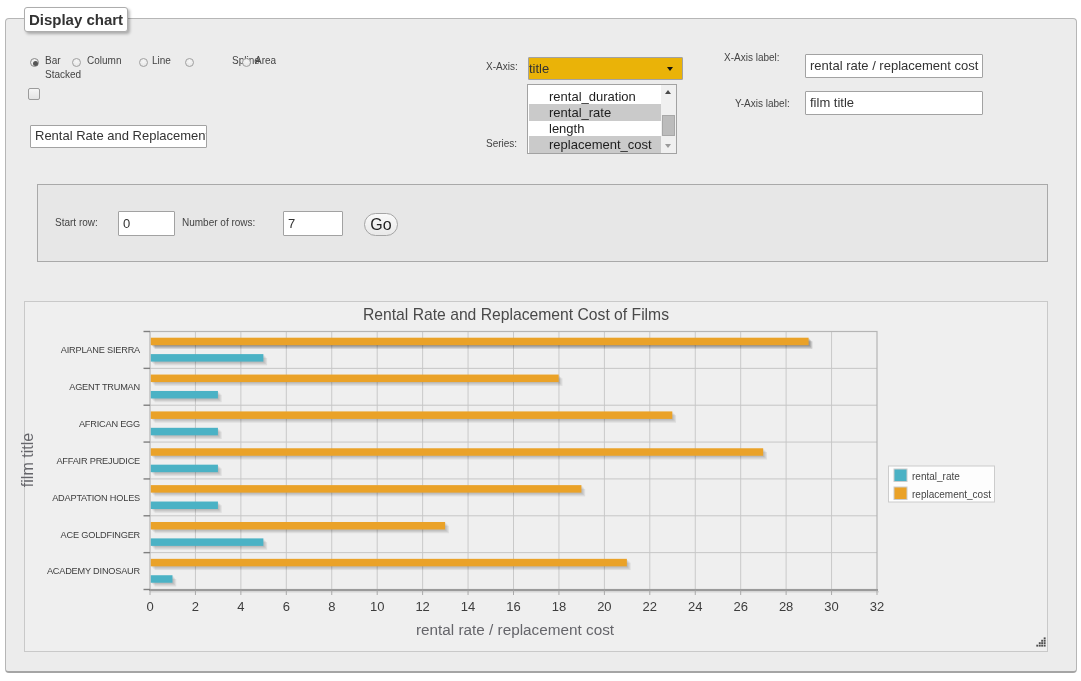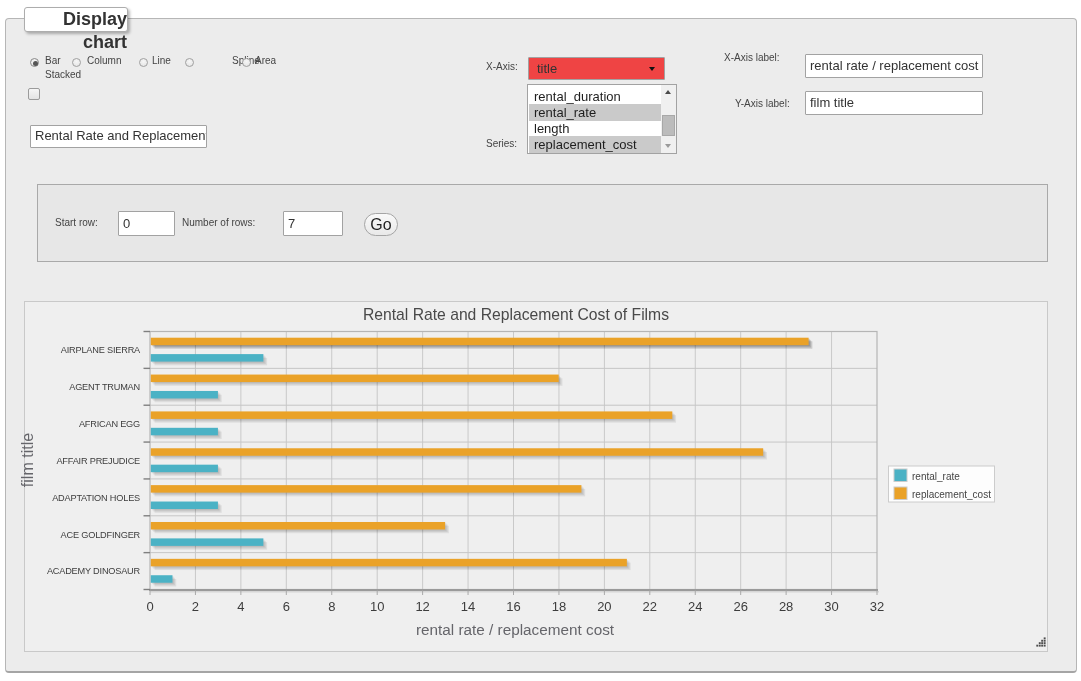--- a/index.html
+++ b/index.html
@@ -4,42 +4,42 @@
 <style>
   * { margin:0; padding:0; box-sizing:border-box; }
   html,body { width:1081px; height:681px; background:#ffffff;
     font-family:"Liberation Sans", sans-serif; overflow:hidden; }
   .abs { position:absolute; }
   #fieldset { left:5px; top:18px; width:1072px; height:655px;
     background:#ececec; border:1px solid #b6b6b6; border-bottom:2px solid #a5a5a5;
     border-radius:4px; }
   #legendbox { left:24px; top:7px; width:104px; height:25px; background:#ffffff;
     border:1px solid #adadad; border-radius:3px; box-shadow:2px 2px 3px rgba(0,0,0,0.28);
-    font-size:18px; font-weight:bold; color:#333; line-height:23px; text-align:right; }
+    font-size:15px; font-weight:bold; color:#333; line-height:23px; text-align:center; }
   .lbl { font-size:10px; color:#444444; white-space:nowrap; }
   .radio { width:9px; height:9px; border-radius:50%; border:1px solid #a0a0a0;
     background:#ebebeb; background:radial-gradient(circle at 50% 35%, #f6f6f6, #e2e2e2); }
   .radio.checked { border-color:#8a8a8a; }
   .radio.checked::after { content:""; position:absolute; left:2px; top:2px;
     width:5px; height:5px; border-radius:50%; background:#555555; }
   .checkbox { width:12px; height:12px; border-radius:2px; border:1px solid #9b9b9b;
     background:linear-gradient(#f6f6f6, #e4e4e4); }
   .tinput { background:#ffffff; border:1px solid #a2a2a2; border-radius:1px;
     font-size:13px; color:#333; line-height:20px; padding-left:4px;
     overflow:hidden; white-space:nowrap; }
-  #selectbox { left:528px; top:57px; width:137px; height:23px; background:#ef4444;
+  #selectbox { left:528px; top:57px; width:155px; height:23px; background:#eab308;
     border:1px solid #a2a2a2; border-radius:1px; font-size:13px; color:#333;
-    line-height:21px; padding-left:8px; }
+    line-height:21px; }
   #selectbox .arrow { position:absolute; right:9px; top:9px; width:0; height:0;
     border-left:3.5px solid transparent; border-right:3.5px solid transparent;
     border-top:4.5px solid #111; }
   #serieslist { left:527px; top:84px; width:150px; height:70px; background:#ffffff;
     border:1px solid #a2a2a2; overflow:hidden; }
   #serieslist .item { position:absolute; left:1px; width:132px; height:17px;
-    font-size:13px; color:#1e1e1e; line-height:17px; padding-left:5px; white-space:nowrap; }
+    font-size:13px; color:#1e1e1e; line-height:17px; padding-left:20px; white-space:nowrap; }
   #serieslist .sel { background:#cacaca; }
   #sb { position:absolute; right:0; top:0; width:15px; height:68px; background:#f0f0f0; }
   #sb .btn { position:absolute; left:0; width:15px; height:15px; background:#f0f0f0; }
   #sb .thumb { position:absolute; left:1px; top:30px; width:13px; height:21px;
     background:#bcbcbc; border:1px solid #a8a8a8; }
   .uarr { width:0; height:0; border-left:3.5px solid transparent; border-right:3.5px solid transparent;
     border-bottom:4px solid #4a4a4a; position:absolute; left:4px; top:5px; }
   .darr { width:0; height:0; border-left:3.5px solid transparent; border-right:3.5px solid transparent;
     border-top:4px solid #9a9a9a; position:absolute; left:4px; top:6px; }
   #paramsbox { left:37px; top:184px; width:1011px; height:78px;

